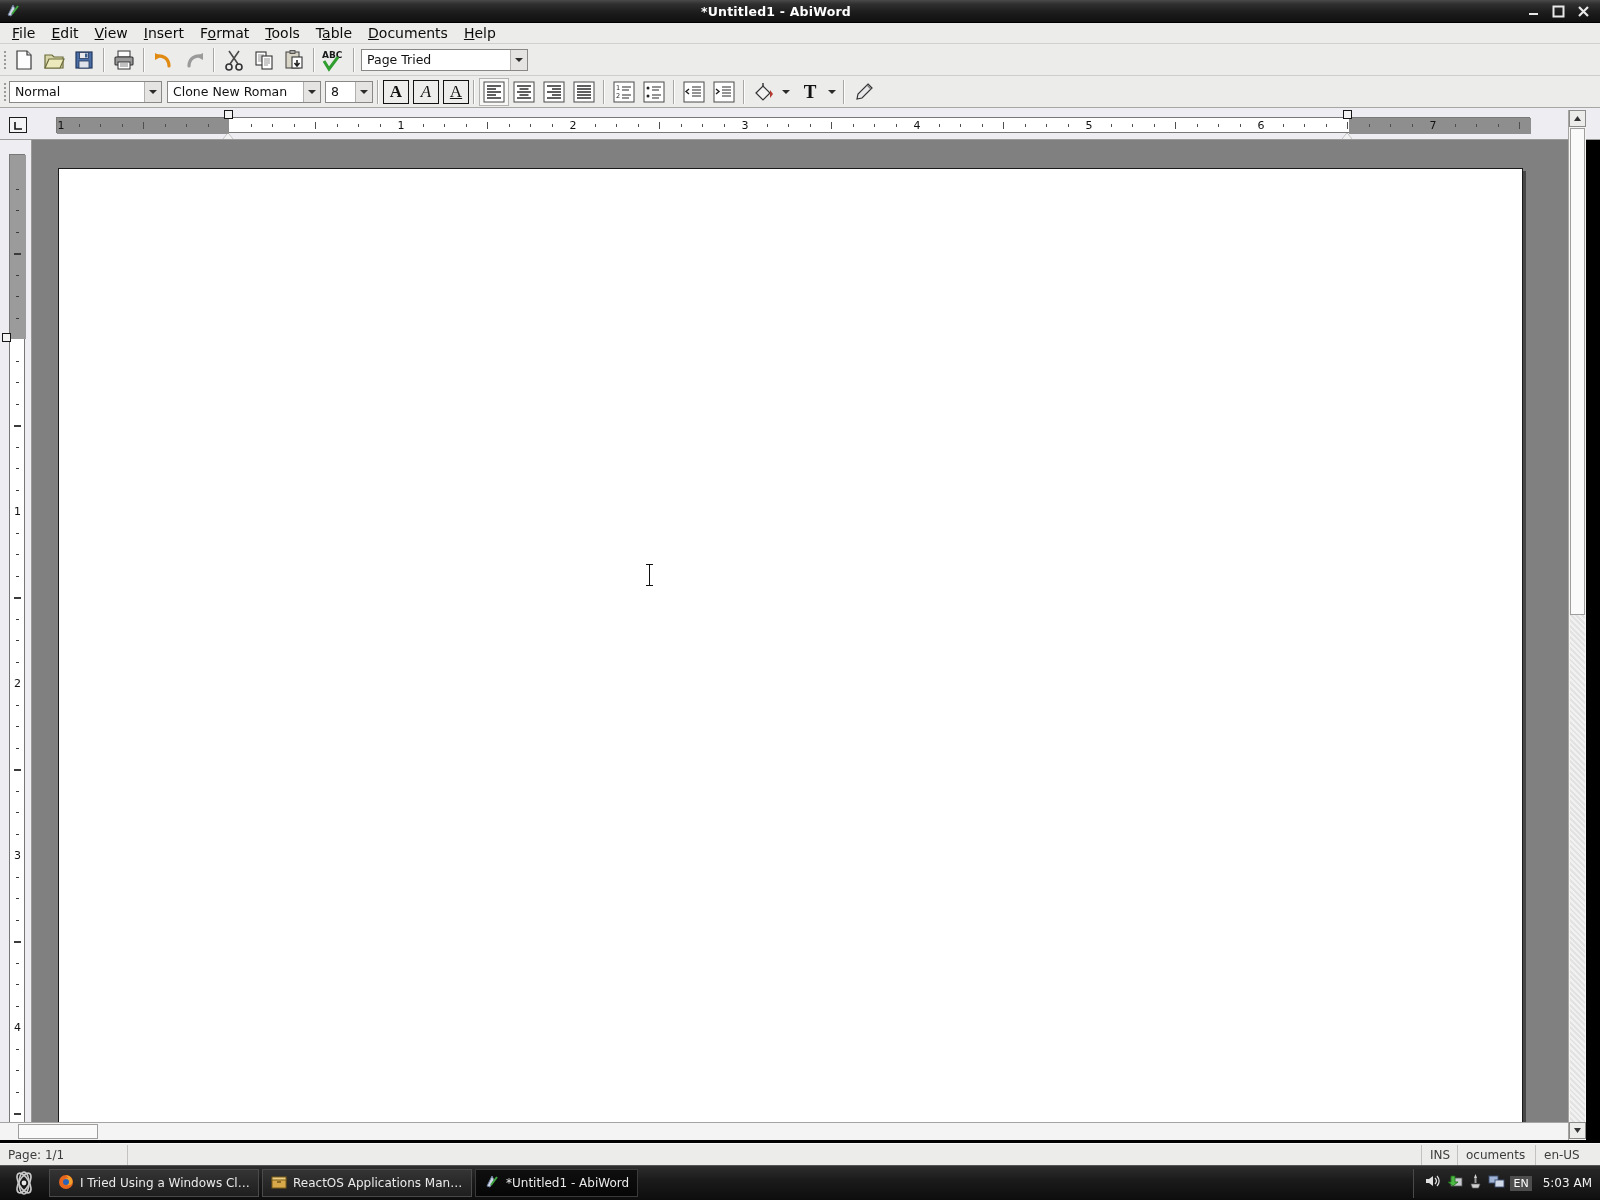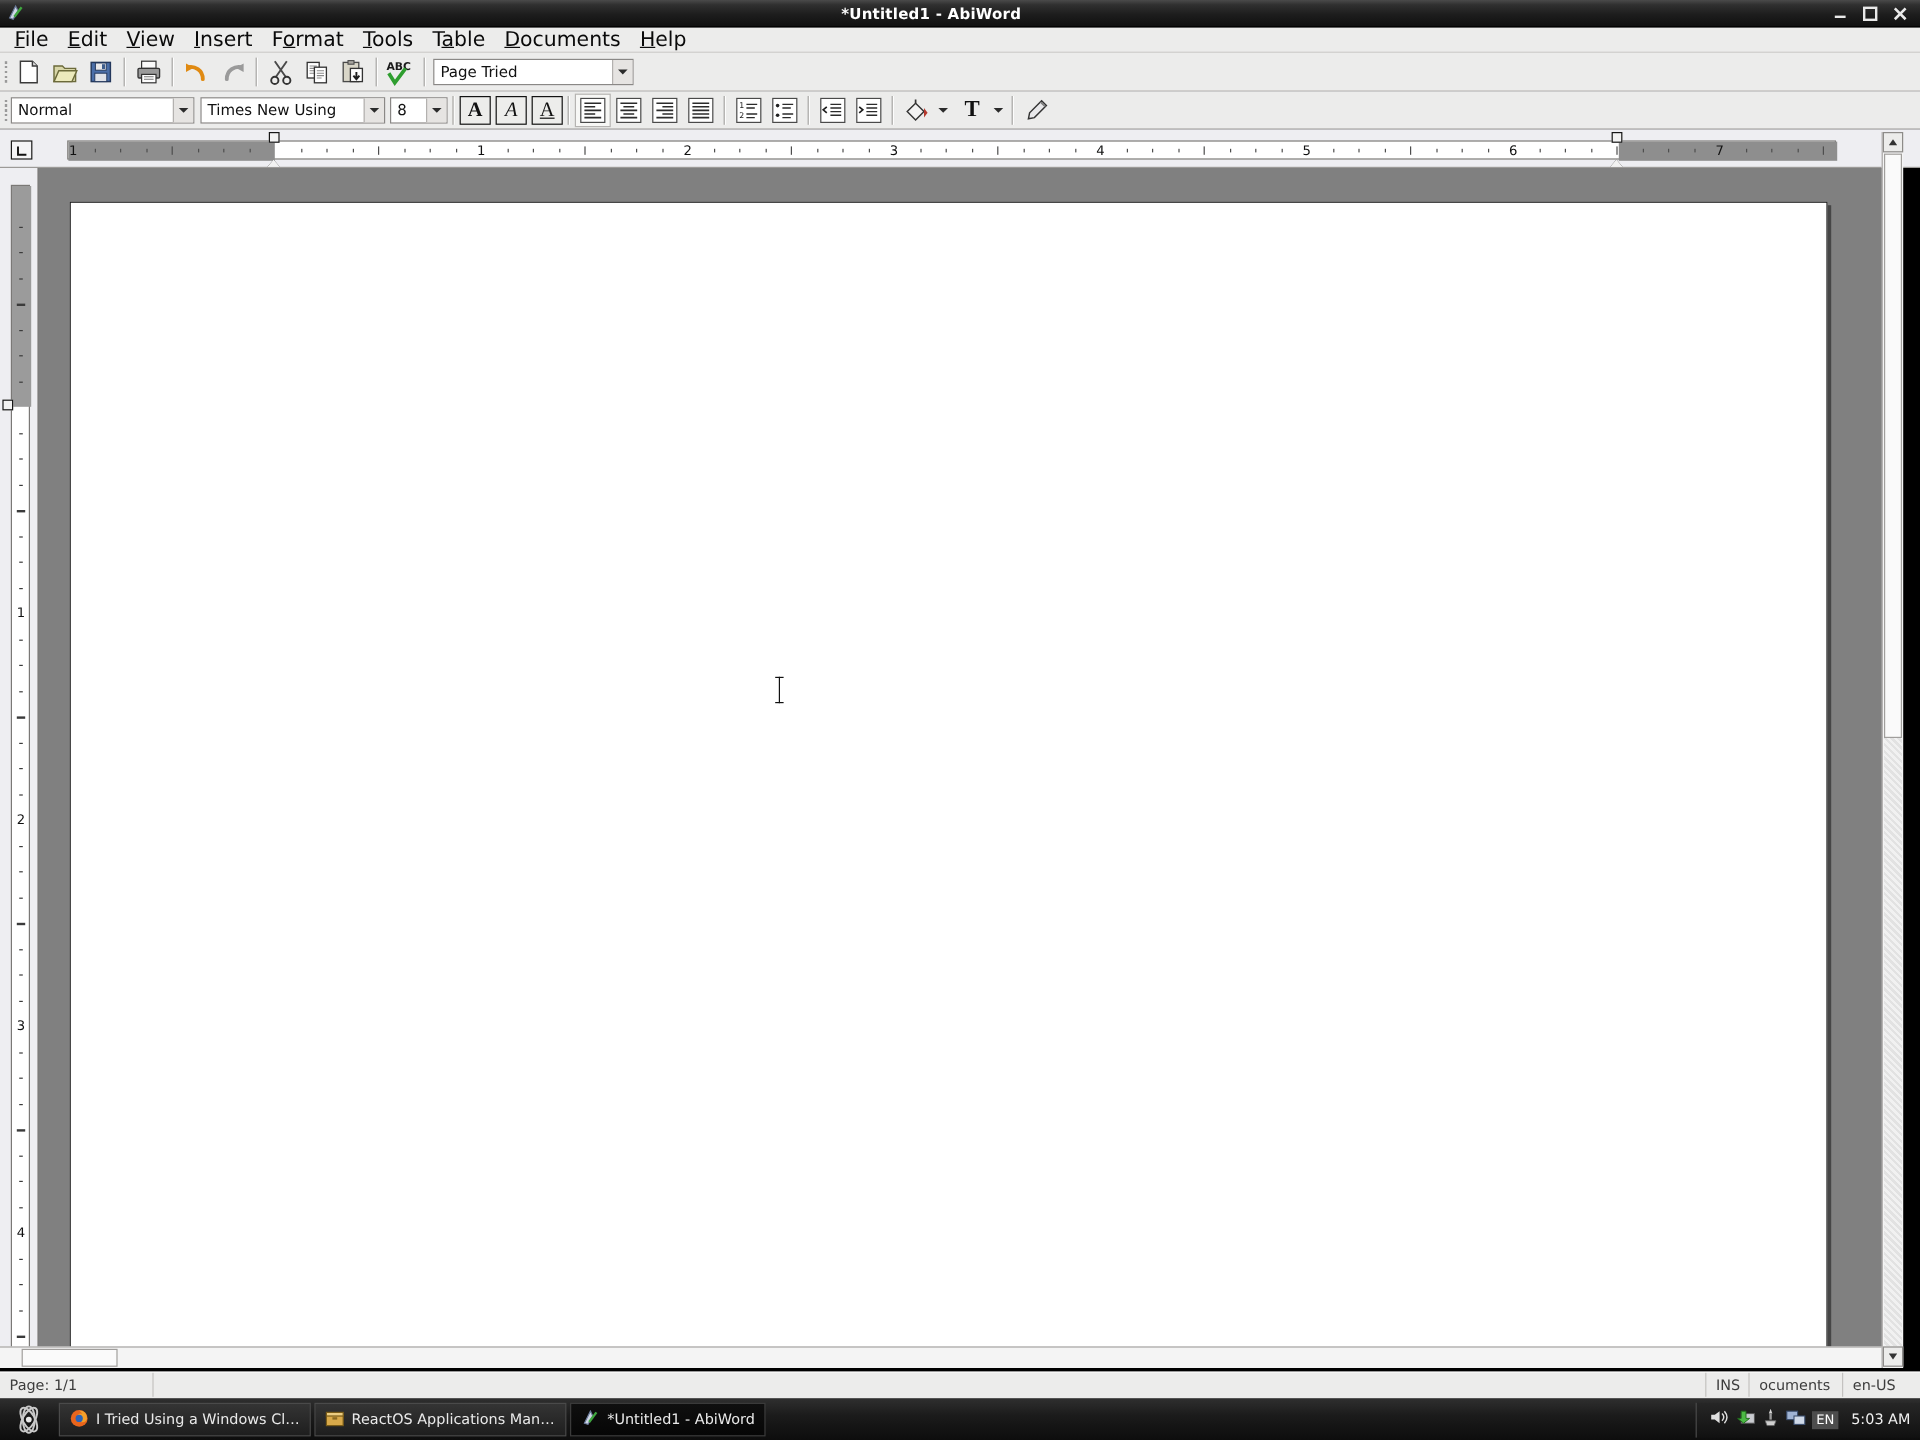--- a/index.html
+++ b/index.html
@@ -27,21 +27,21 @@
   .tb-buttons { display: flex; align-items: center; gap: 10px; padding-right: 9px; }
   .tb-btn { width: 15px; height: 15px; display:flex; align-items:center; justify-content:center; color:#f0f0f0; }
 
   
   .menubar {
     position: absolute; top: 23px; left: 0; width: 1600px; height: 21px;
     background: #ececeb; display: flex; align-items: center;
     padding-left: 4px; border-bottom: 1px solid #d2d0ce;
   }
   .menu-item {
-    font-size: 17px; color: #0a0a0a; padding: 2px 8px 3px 8px;
+    font-size: 14px; color: #0a0a0a; padding: 2px 8px 3px 8px;
     font-family: "DejaVu Sans", sans-serif; white-space: nowrap;
   }
   .menu-item u { text-decoration: underline; }
 
   
   .toolbar {
     position: absolute; left: 0; width: 1600px;
     background: #ececeb; display: flex; align-items: center;
     border-bottom: 1px solid #cfcdcb;
   }
@@ -173,21 +173,21 @@
   }
   .hs-thumb {
     position: absolute; top: 1px; left: 18px; width: 80px; height: 15px;
     background: #fafafa; border: 1px solid #a09e9c;
   }
 
   
   .statusbar {
     position: absolute; top: 1143px; left: 0; width: 1600px; height: 22px;
     background: #ececeb; border-top: 1px solid #f8f8f8;
-    display: flex; 
+    display: flex; align-items: center;
   }
   .st-cell {
     height: 20px; display: flex; align-items: center; padding: 0 8px;
     font-size: 12px; color: #3c3c3c; font-family: "DejaVu Sans", sans-serif;
     border-right: 1px solid #c4c2c0;
   }
   .st-spacer { flex: 1; height: 20px; border-right: 1px solid #c4c2c0; }
 
   
   .taskbar {
@@ -368,21 +368,21 @@
       </div>
 
     <div class="combo" style="width:153px;">
       <div class="val">Normal</div>
       <div class="arrow">
           <div class="caret"></div>
         </div>
     </div>
 
     <div class="combo" style="width:154px; margin-left:5px;">
-      <div class="val">Times New Using</div>
+      <div class="val">Clone New Roman</div>
       <div class="arrow">
           <div class="caret"></div>
         </div>
     </div>
 
     <div class="combo" style="width:48px; margin-left:4px;">
       <div class="val">8</div>
       <div class="arrow">
           <div class="caret"></div>
         </div>

